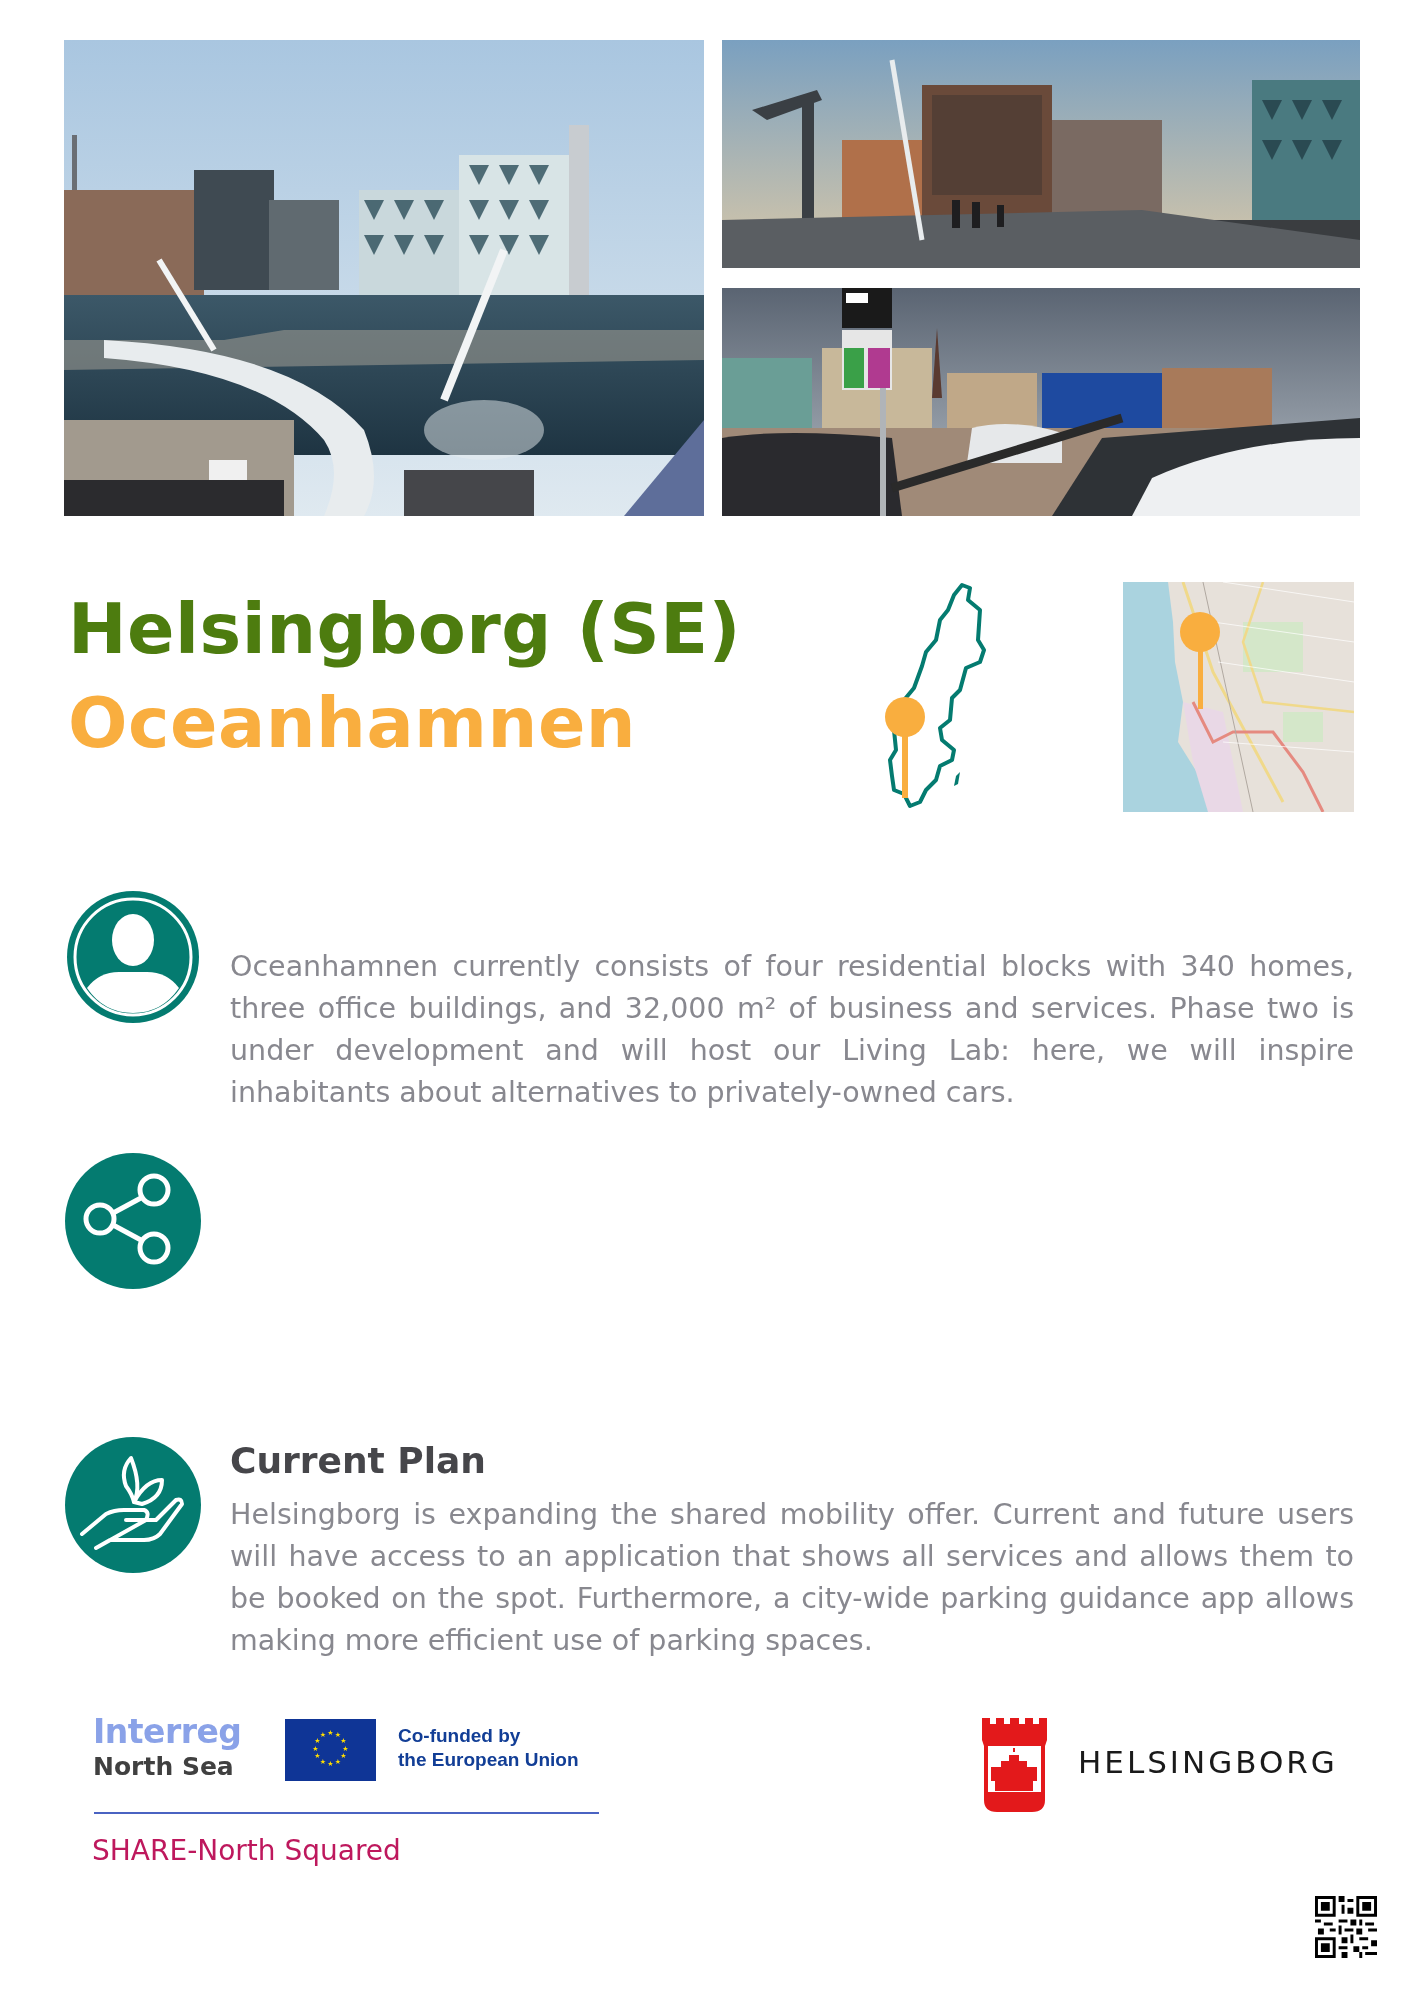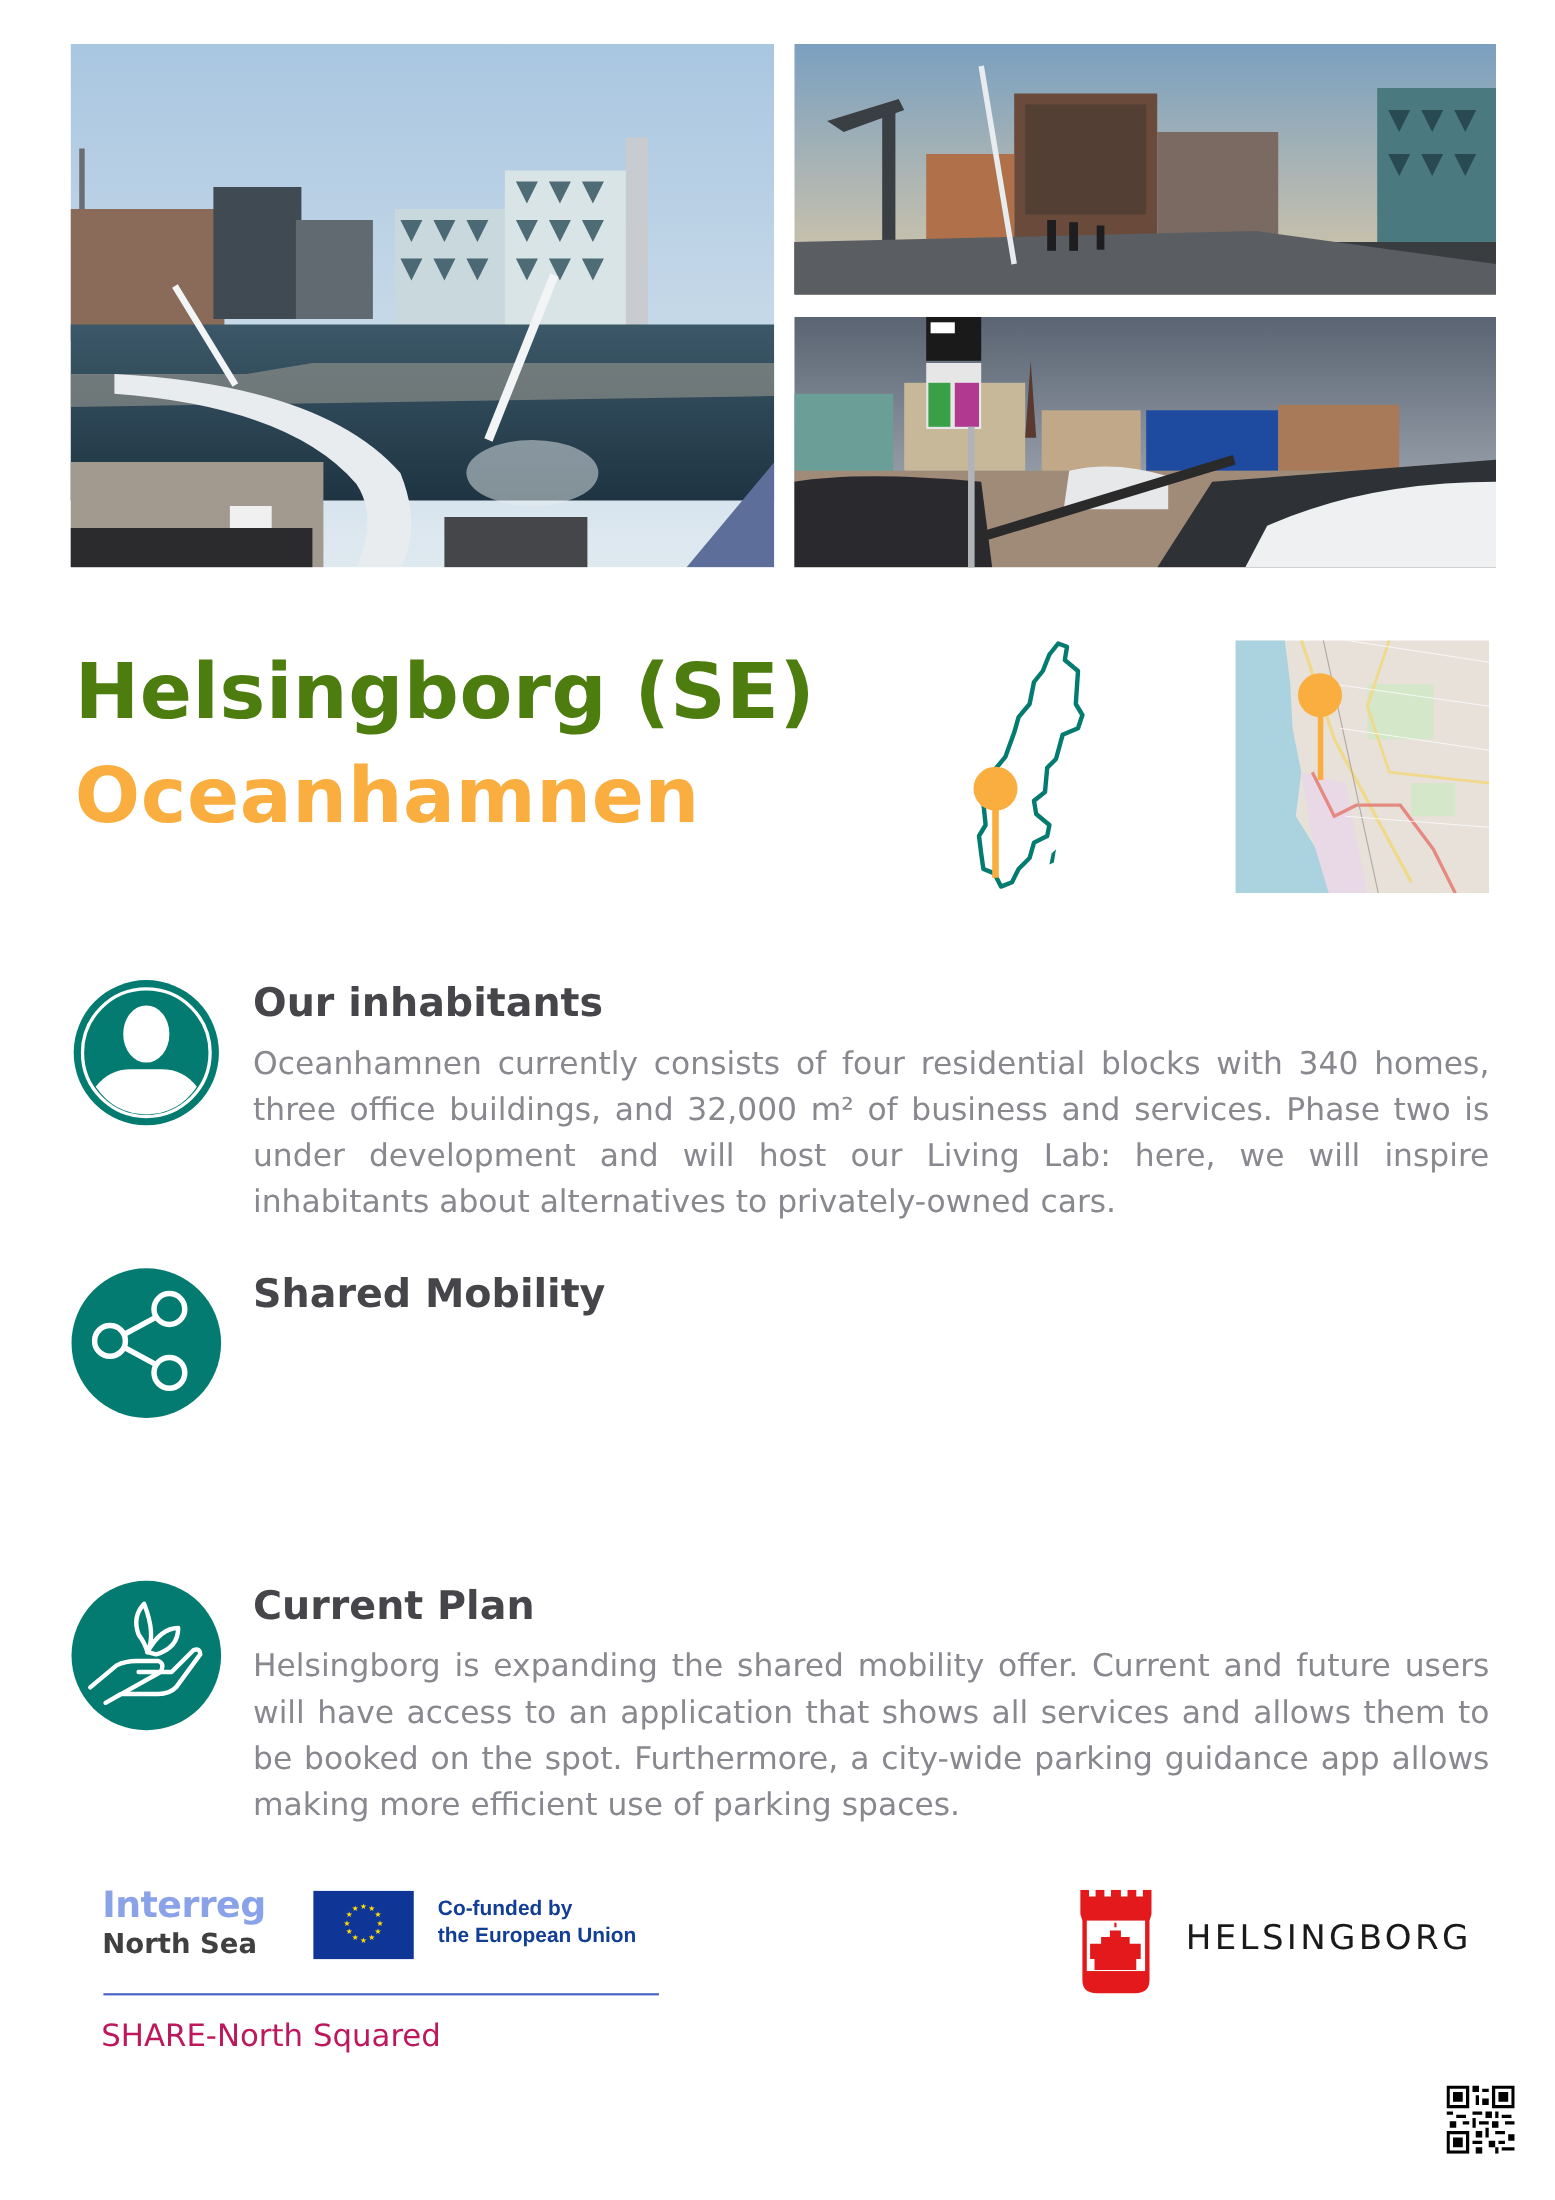--- a/index.html
+++ b/index.html
@@ -160,34 +160,32 @@
   </svg>
 </div>
 
 <div class="section" style="top:892px;height:220px;">
   <svg class="section-icon" viewBox="0 0 138 138" style="top:-4px;">
     <circle cx="69" cy="69" r="66" fill="#047b70"></circle>
     <circle cx="69" cy="69" r="58" fill="none" stroke="#ffffff" stroke-width="3"></circle>
     <ellipse cx="69" cy="52" rx="21" ry="26" fill="#ffffff"></ellipse>
     <path d="M23 100 Q35 84 55 84 L83 84 Q103 84 115 100 Q98 125 69 125 Q40 125 23 100Z" fill="#ffffff"></path>
   </svg>
-  <div class="section-heading">Our inhabitants</div>
   <div class="section-body">Oceanhamnen currently consists of four residential blocks with 340 homes, three office buildings, and 32,000 m² of business and services. Phase two is under development and will host our Living Lab: here, we will inspire inhabitants about alternatives to privately-owned cars.</div>
 </div>
 
 <div class="section" style="top:1156px;height:220px;">
   <svg class="section-icon" viewBox="0 0 138 138" style="top:-4px;">
     <circle cx="69" cy="69" r="68" fill="#047b70"></circle>
     <line x1="38" y1="67" x2="88" y2="40" stroke="#ffffff" stroke-width="5"></line>
     <line x1="38" y1="67" x2="88" y2="94" stroke="#ffffff" stroke-width="5"></line>
     <circle cx="90" cy="38" r="14" fill="#047b70" stroke="#ffffff" stroke-width="5"></circle>
     <circle cx="36" cy="67" r="14" fill="#047b70" stroke="#ffffff" stroke-width="5"></circle>
     <circle cx="90" cy="96" r="14" fill="#047b70" stroke="#ffffff" stroke-width="5"></circle>
   </svg>
-  <div class="section-heading">Shared Mobility</div>
 </div>
 
 <div class="section" style="top:1440px;height:220px;">
   <svg class="section-icon" viewBox="0 0 138 138" style="top:-4px;">
     <circle cx="69" cy="69" r="68" fill="#047b70"></circle>
     <path d="M67 22 Q56 34 62 50 Q68 58 70 66 Q78 50 67 22Z" fill="none" stroke="#ffffff" stroke-width="4" stroke-linejoin="round"></path>
     <path d="M70 66 Q82 44 98 44 Q98 62 78 68Z" fill="none" stroke="#ffffff" stroke-width="4" stroke-linejoin="round"></path>
     <path d="M18 98 L42 78 Q50 74 60 74 L80 74 Q86 76 82 84 L62 84 M82 84 L92 84 L112 64 Q118 62 118 68 L96 98 Q90 104 80 104 L46 104 L32 112 Z" fill="none" stroke="#ffffff" stroke-width="4" stroke-linejoin="round" stroke-linecap="round"></path>
   </svg>
   <div class="section-heading">Current Plan</div>

